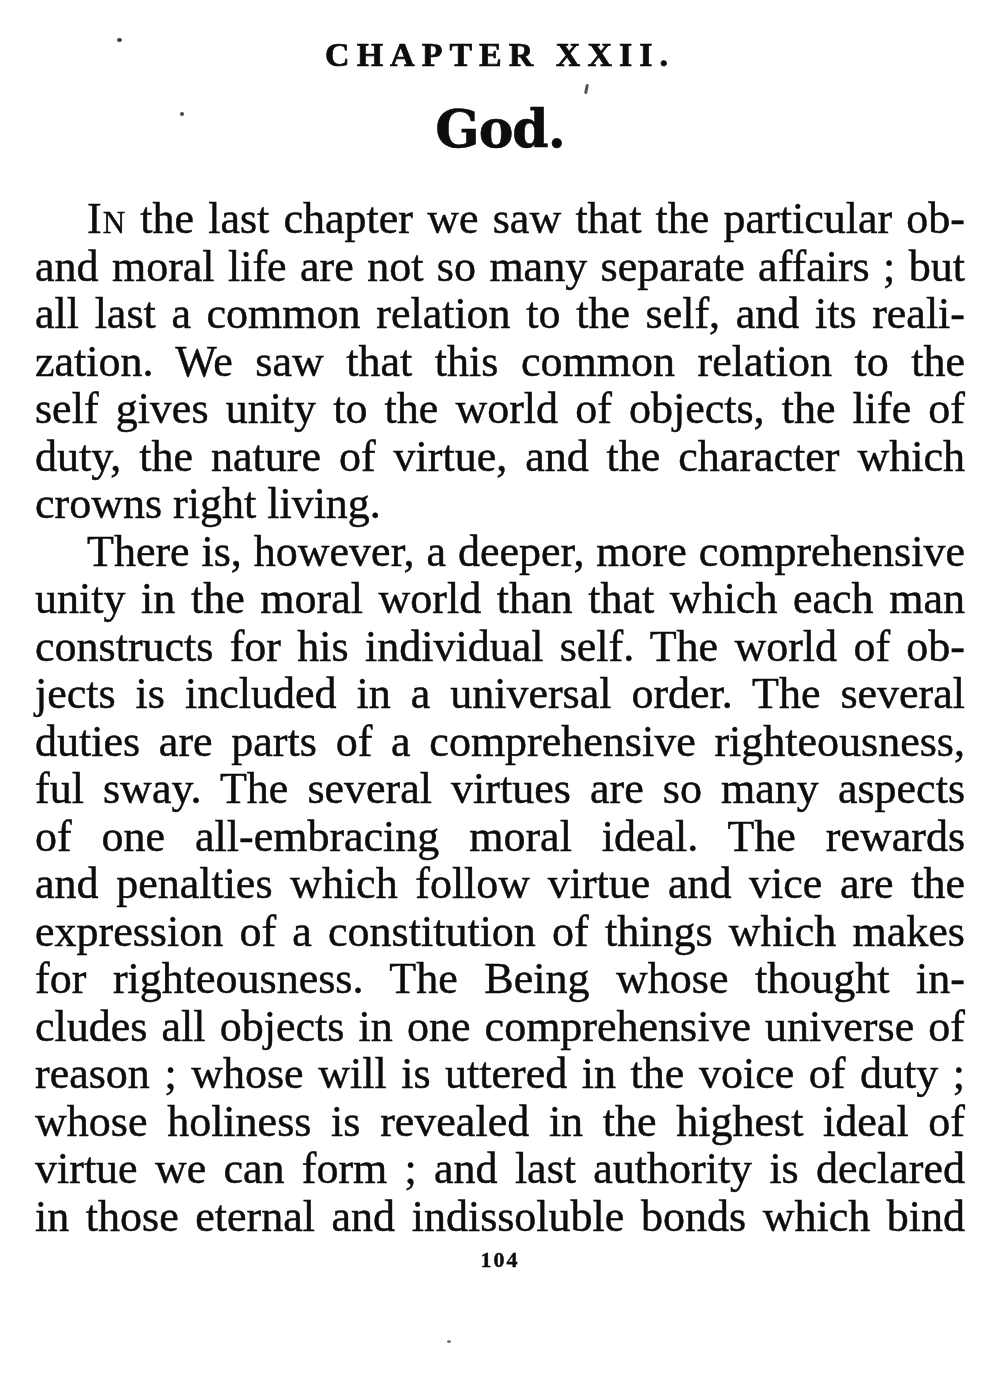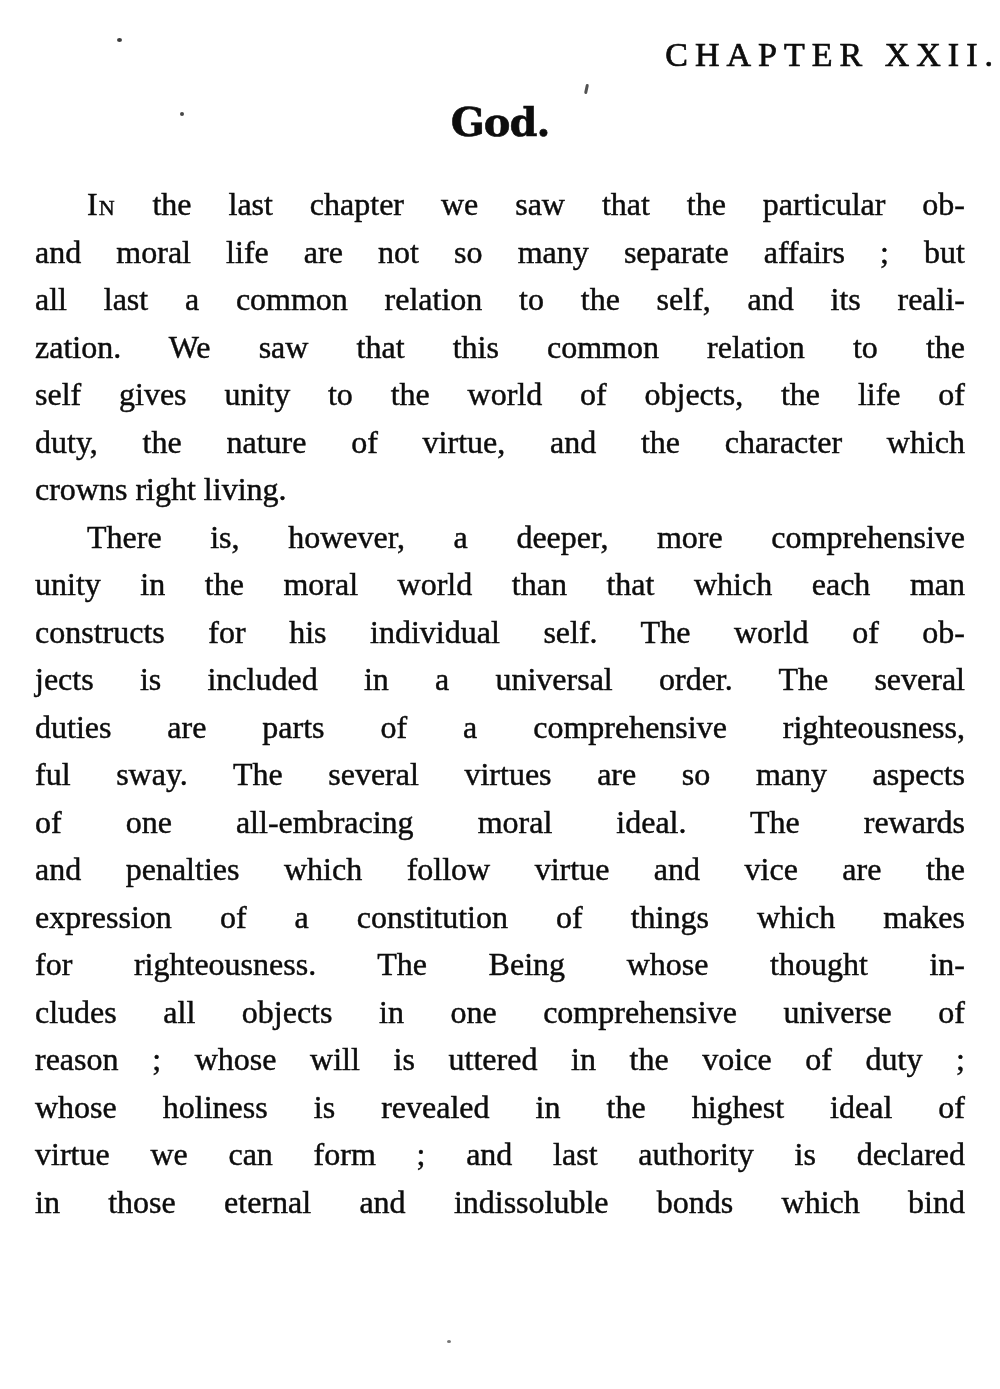--- a/index.html
+++ b/index.html
@@ -13,39 +13,39 @@
     height: 1389px;
     background: #ffffff;
     color: #0d0d0d;
     font-family: "Liberation Serif", serif;
     overflow: hidden;
     box-sizing: border-box;
   }
   .chapter-heading {
     margin: 0;
     padding-top: 36px;
-    text-align: right;
+    text-align: center;
     font-size: 34px;
-    font-weight: normal;
+    font-weight: bold;
     letter-spacing: 7px;
     -webkit-text-stroke: 0.7px #0d0d0d;
   }
   .chapter-title {
     margin: 24px 0 0 0;
     text-align: center;
     font-family: "DejaVu Serif", serif;
     font-weight: bold;
-    font-size: 40px;
+    font-size: 52px;
     letter-spacing: -1px;
     -webkit-text-stroke: 0.6px #0d0d0d;
   }
   .body-text {
     width: 930px;
     margin: 36px auto 0 auto;
-    font-size: 32px;
+    font-size: 44px;
     line-height: 47.5px;
     -webkit-text-stroke: 0.45px #0d0d0d;
   }
   .para { margin: 0; }
   .line {
     text-align: justify;
     text-align-last: justify;
     white-space: normal;
   }
   .line.endpara {
@@ -115,14 +115,15 @@
       <div class="line">for righteousness.  The Being whose thought in-</div>
       <div class="line">cludes all objects in one comprehensive universe of</div>
       <div class="line">reason ; whose will is uttered in the voice of duty ;</div>
       <div class="line">whose holiness is revealed in the highest ideal of</div>
       <div class="line">virtue we can form ; and last authority is declared</div>
       <div class="line">in those eternal and indissoluble bonds which bind</div>
     </div>
 
   </div>
 
+  <div class="page-number">104</div>
 
 </div>
 
 </body></html>

